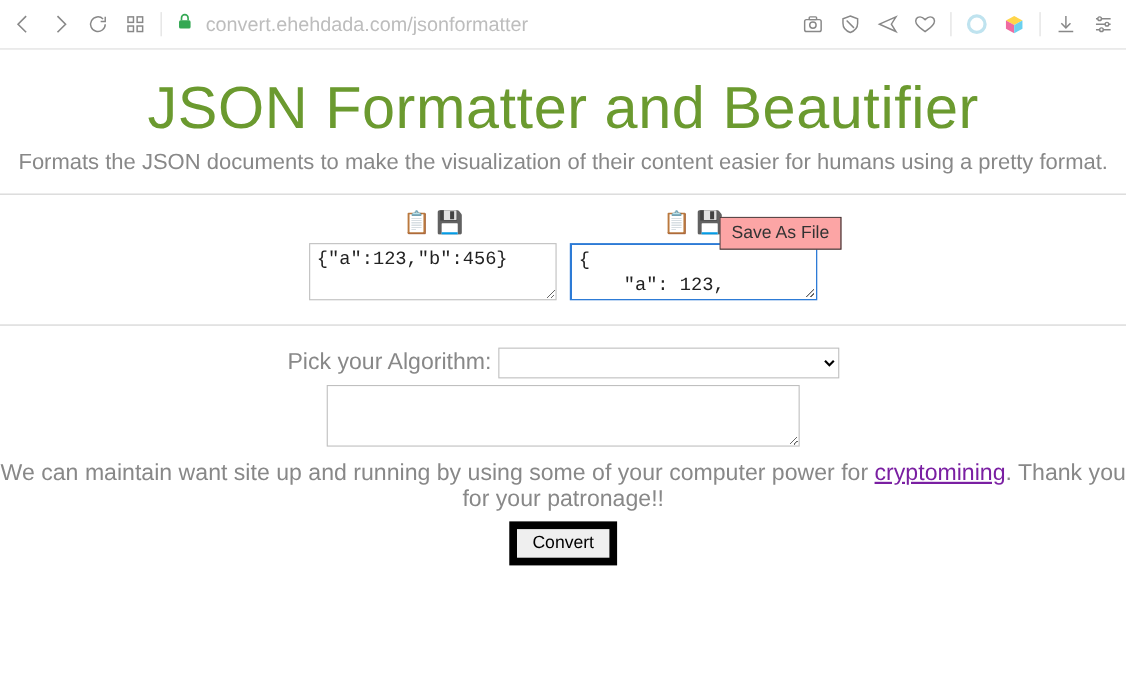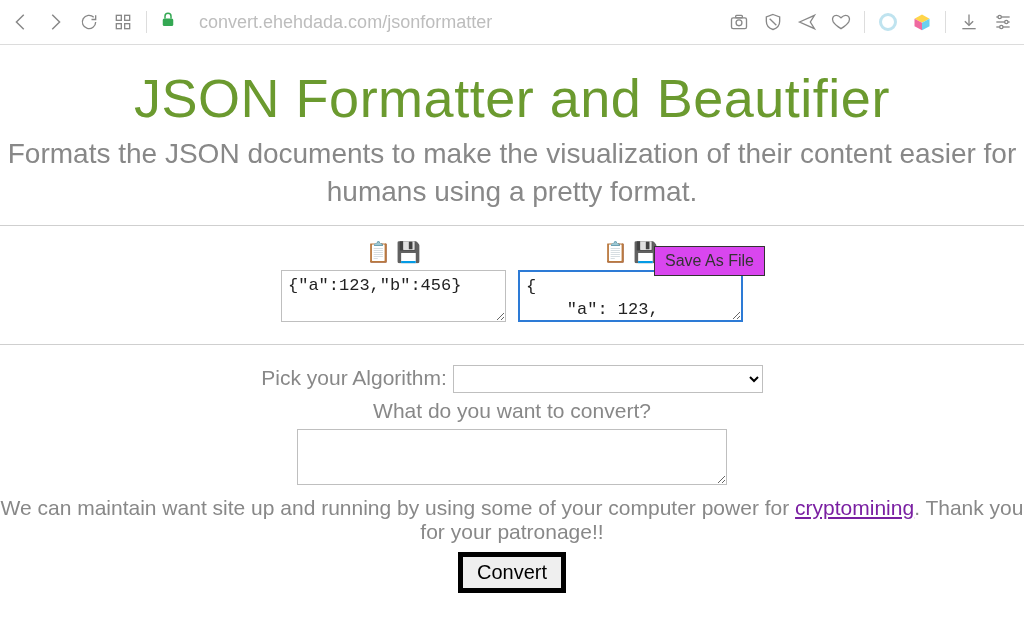--- a/index.html
+++ b/index.html
@@ -4,57 +4,57 @@
 <style>
   * { box-sizing: border-box; }
   html, body { margin:0; padding:0; font-family: Arial, Helvetica, sans-serif; color:#666; }
   body { width:1024px; height:623px; overflow:hidden; background:#fff; }
 
   
   .chrome { display:flex; align-items:center; height:44px; padding:0 10px; gap:12px; }
   .chrome .icon, .chrome .icon-btn { color:#888; display:flex; align-items:center; justify-content:center; }
   .chrome .icon-btn { width:22px; height:22px; }
   .sep { width:1px; height:22px; background:#ddd; }
-  .addr { flex:1; display:flex; align-items:center; gap:22px; font-size:18px; color:#bdbdbd; }
+  .addr { flex:1; display:flex; align-items:center; gap:10px; font-size:18px; color:#bdbdbd; }
   .addr .lock { color:#34a853; }
   .addr .path { color:#bdbdbd; }
   .addr .host { color:#bdbdbd; }
   .chrome-divider { height:1px; background:#dcdcdc; }
 
   
   .page-title { text-align:center; font-size:54px; font-weight:400; color:#6b9a2f; margin:22px 14px 6px; letter-spacing:0.5px; }
-  .page-sub   { text-align:center; font-size:28px; color:#888; margin:0 0 14px; line-height:1.35; }
+  .page-sub   { text-align:center; font-size:20px; color:#888; margin:0 0 14px; line-height:1.35; }
   hr.sec { border:none; border-top:1px solid #cfcfcf; margin:0; }
 
   
   .convert-row { display:flex; justify-content:center; gap:0; padding:16px 0 22px; }
   .panel { display:flex; flex-direction:column; align-items:center; margin:0 6px; }
   .panel .tools { display:flex; gap:6px; margin-bottom:4px; }
   .panel textarea {
     width:225px; height:52px; resize:both;
     font-family: "Courier New", monospace; font-size:17px; color:#222;
     border:1px solid #bfbfbf; padding:4px 6px; line-height:1.35;
   }
   .panel textarea.out { border:2px solid #2d7bd6; }
   .tooltip {
-    position:absolute; border:1px solid #333; background:#d946ef; font-size:16px; color:#333;
+    position:absolute; border:1px solid #333; background:#fca5a5; font-size:16px; color:#333;
     padding:5px 10px; white-space:nowrap;
   }
 
   
   .emoji-btn { width:24px; height:24px; font-size:20px; line-height:20px; text-align:center; cursor:pointer; }
 
   
   .form-area { text-align:center; padding:14px 0 6px; font-size:21px; color:#888; }
   .form-row { margin:6px 16px; }
   select.algo { width:310px; height:28px; border:1px solid #bfbfbf; background:#fff; font-size:15px; vertical-align:middle; }
   textarea.wish { width:430px; height:56px; border:1px solid #bfbfbf; resize:both; font-size:15px; }
   .footer-note { font-size:21px; color:#888; margin:6px 0 8px; }
   .footer-note a { color:#7a1fa2; }
-  button.convert { font-size:20px; padding:4px 14px; background:#efefef; border:5px solid #000000; cursor:pointer; }
+  button.convert { font-size:16px; padding:4px 14px; background:#efefef; border:7px solid #000000; cursor:pointer; }
 
   
   svg.ic { width:20px; height:20px; stroke:#888; fill:none; stroke-width:1.6; }
   svg.ic.big { width:22px; height:22px; }
   .cube svg { width:20px; height:20px; }
   .ring { width:18px; height:18px; border-radius:50%; border:3px solid #bfe3ef; }
 </style>
 </head>
 <body>
 
@@ -178,22 +178,19 @@
 </div>
 
 <hr class="sec">
 
 <div class="form-area">
   <div class="form-row">
     <span>Pick your Algorithm:</span>
     <select class="algo"></select>
   </div>
   <div class="form-row">
-    <span>What do you want to convert?</span>
-  </div>
-  <div class="form-row">
     <textarea class="wish" style=""></textarea>
   </div>
   <div class="footer-note">
     <span>We can maintain want site up and running by using some of your computer power for </span><a href="#">cryptomining</a><span>. Thank you for your patronage!!</span>
   </div>
   <button class="convert">Convert</button>
 </div>
 
 </body></html>

